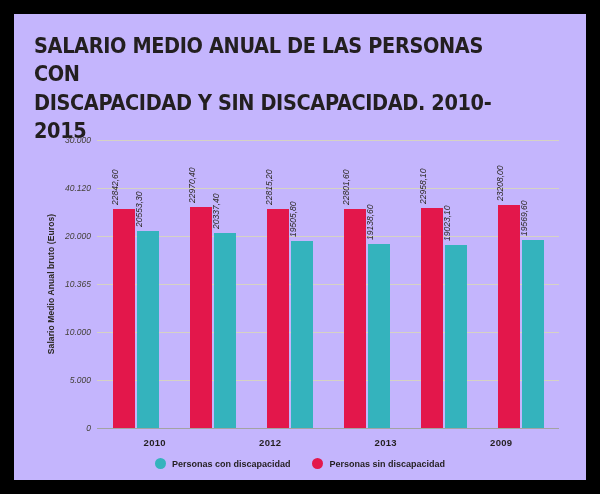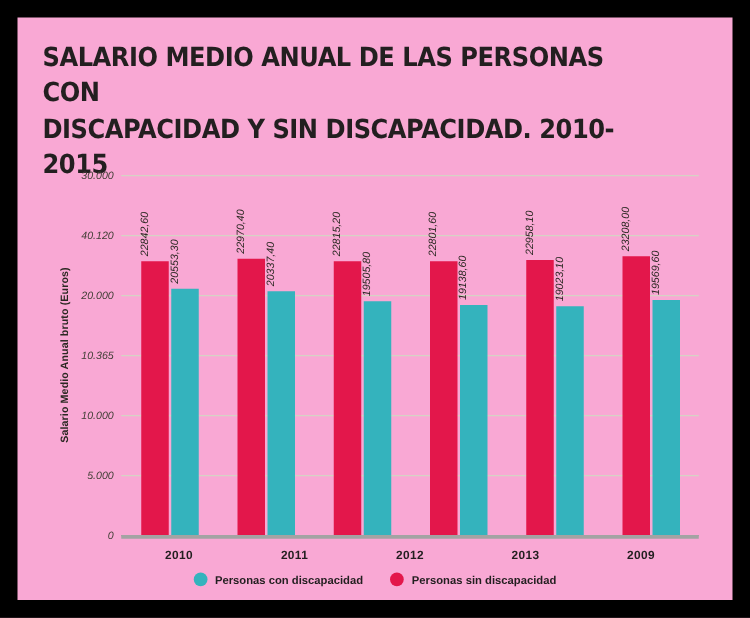--- a/index.html
+++ b/index.html
@@ -19,21 +19,21 @@
     width: 600px;
     height: 494px;
     background: #000000;
     box-sizing: border-box;
     padding: 14px;
   }
   .canvas {
     position: relative;
     width: 572px;
     height: 466px;
-    background: #f9a8d4;
+    background: #c4b5fd;
     box-sizing: border-box;
   }
   .title {
     position: absolute;
     left: 20px;
     top: 18px;
     width: 520px;
     font-family: "DejaVu Sans", sans-serif;
     font-weight: bold;
     font-size: 21px;
@@ -130,21 +130,21 @@
     white-space: nowrap;
     margin-left: -4px;
   }
   .xaxis {
     position: absolute;
     left: 83px;
     top: 414px;
     width: 462px;
     height: 26px;
     display: flex;
-    border-top: 3px solid #a3a3a3;
+    border-top: 1px solid #a3a3a3;
   }
   .xtick {
     flex: 1 1 0;
     text-align: center;
     font-size: 9.5px;
     font-weight: bold;
     color: #231f20;
     padding-top: 8px;
     letter-spacing: 0.3px;
   }
@@ -274,21 +274,20 @@
               <div class="bar con" style="height: 187.868px; background: rgb(52, 179, 189);">
                 <span class="vlabel" style="bottom: 191.868px;">19569,60</span>
               </div>
             </div>
           </div>
         </div>
     </div>
 
     <div class="xaxis" id="x-axis">
         <div class="xtick">2010</div>
-        <div class="xtick">2011</div>
         <div class="xtick">2012</div>
         <div class="xtick">2013</div>
         <div class="xtick">2009</div>
       </div>
 
     <div class="legend">
       <div class="legend-item">
         <span class="legend-dot con"></span>
         <span class="legend-label">Personas con discapacidad</span>
       </div>

